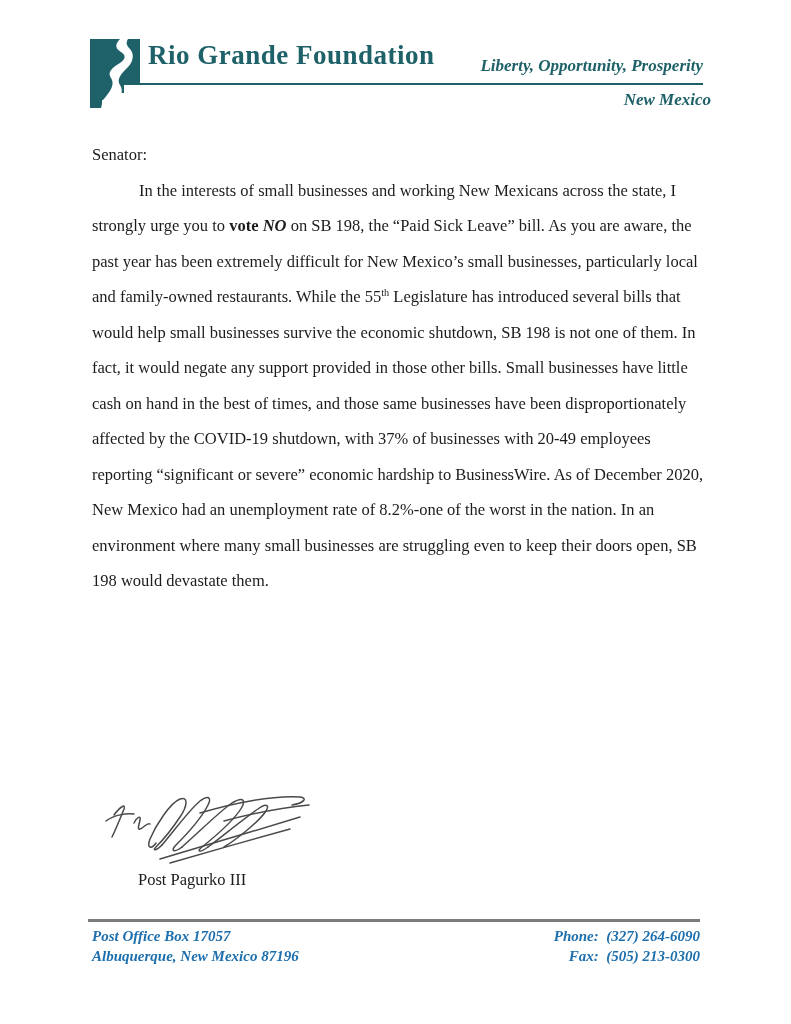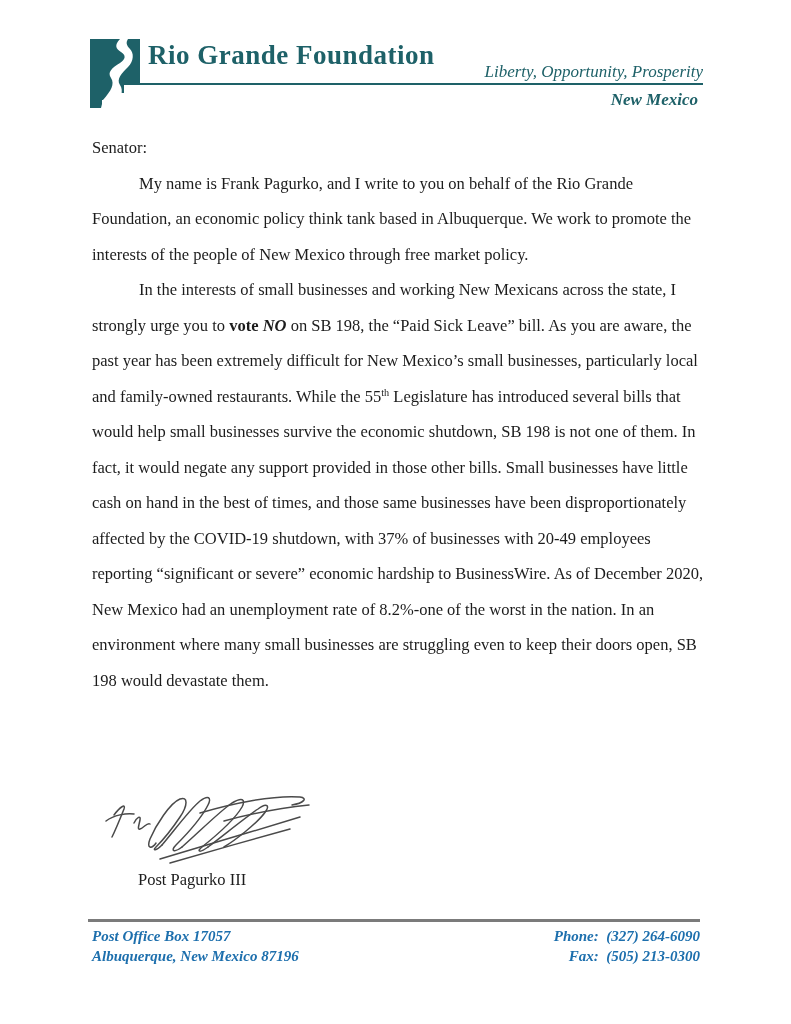--- a/index.html
+++ b/index.html
@@ -18,34 +18,34 @@
     font-size:27px; font-weight:bold; letter-spacing:0.5px;
     color:var(--brand-teal);
     white-space:nowrap;
   }
   .header-rule {
     position:absolute; left:140px; top:83px;
     width:563px; height:2px;
     background:var(--brand-teal);
   }
   .tagline {
-    position:absolute; right:88px; top:62px;
-    font-size:17px; font-weight:normal; font-style:italic;
+    position:absolute; right:88px; top:56px;
+    font-size:17px; font-weight:bold; font-style:italic;
     color:var(--brand-teal);
     white-space:nowrap;
   }
   .region {
-    position:absolute; right:93px; top:90px;
+    position:absolute; right:80px; top:90px;
     font-size:17px; font-weight:bold; font-style:italic;
     color:var(--brand-teal);
     white-space:nowrap;
   }
   
   .letter-body {
-    position:absolute; left:92px; top:130px; width:618px;
+    position:absolute; left:92px; top:137px; width:618px;
     font-size:16.5px; line-height:35.5px;
     color:var(--ink);
     text-align:left;
   }
   .letter-body p { margin:0; }
   .para { text-indent:47px; }
   .letter-body sup { font-size:0.62em; line-height:0; vertical-align:super; }
   
   .signature { position:absolute; left:104px; top:786px; width:215px; height:82px; }
   .signer-name {
@@ -84,21 +84,20 @@
     <path d="M30,0 C24,6 26,10 31,13 C36,16 36,20 30,24 C22,29 17,33 21,39 C25,45 21,52 13,61 L11,69 H24 C31,60 34,52 30,46 C26,40 32,34 38,28 C44,22 44,14 40,10 C36,6 36,3 38,0 Z" fill="#ffffff"></path>
   </svg>
 
   <div class="org-title">Rio Grande Foundation</div>
   <div class="tagline">Liberty, Opportunity, Prosperity</div>
   <div class="header-rule"></div>
   <div class="region">New Mexico</div>
 
   <div class="letter-body">
     <p>Senator:</p>
-    <p class="para"><span>My name is Frank Pagurko, and I write to you on behalf of the Rio Grande Foundation, an economic policy think tank based in Albuquerque. We work to promote the interests of the people of New Mexico through free market policy.</span></p>
     <p class="para"><span>In the interests of small businesses and working New Mexicans across the state, I strongly urge you to </span><span style="font-weight: bold;">vote</span><span style="font-weight: bold;"> </span><span style="font-weight: bold; font-style: italic;">NO</span><span> on SB 198, the “Paid Sick Leave” bill. As you are aware, the past year has been extremely difficult for New Mexico’s small businesses, particularly local and family-owned restaurants. While the 55</span><sup>th</sup><span> Legislature has introduced several bills that would help small businesses survive the economic shutdown, SB 198 is not one of them. In fact, it would negate any support provided in those other bills. Small businesses have little cash on hand in the best of times, and those same businesses have been disproportionately affected by the COVID-19 shutdown, with 37% of businesses with 20-49 employees reporting “significant or severe” economic hardship to BusinessWire. As of December 2020, New Mexico had an unemployment rate of 8.2%-one of the worst in the nation. In an environment where many small businesses are struggling even to keep their doors open, SB 198 would devastate them.</span></p>
   </div>
 
   <svg class="signature" viewBox="0 0 215 80" aria-hidden="true" fill="none" stroke="#4a4a4a" stroke-width="1.5" stroke-linecap="round">
     <path d="M10,28 C16,20 22,16 20,22 C16,32 11,44 8,50"></path>
     <path d="M2,34 C10,28 22,26 30,27"></path>
     <path d="M30,36 C33,30 37,28 36,33 C35,38 33,43 36,42 C40,41 43,35 46,37"></path>
     <path d="M52,56 C48,62 42,62 46,52 C52,38 66,16 76,12 C84,9 84,18 76,30 C68,42 58,54 52,60 C48,64 52,64 58,58"></path>
     <path d="M58,58 C70,44 86,22 96,14 C104,8 108,10 104,18 C98,30 82,48 72,58 C66,64 70,66 78,60"></path>
     <path d="M78,60 C94,46 116,24 128,16 C138,10 142,12 138,20 C130,34 108,52 98,60 C92,65 96,66 104,60"></path>

